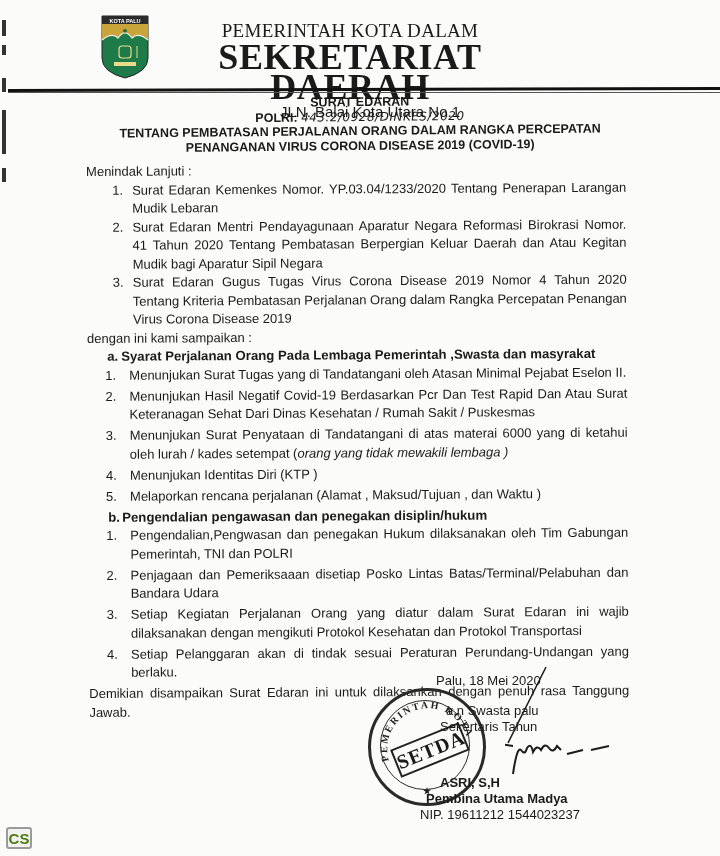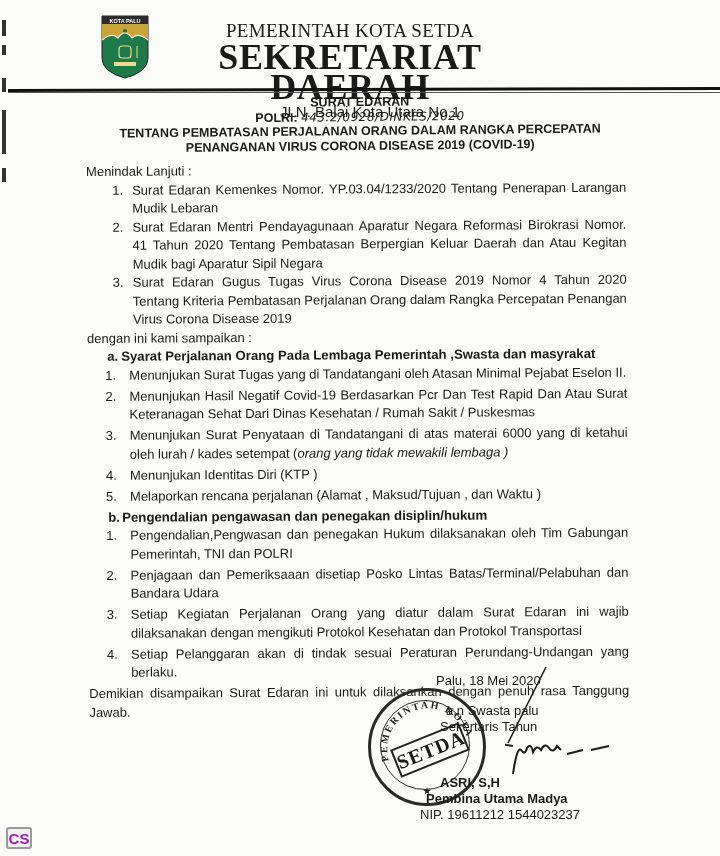--- a/index.html
+++ b/index.html
@@ -30,21 +30,21 @@
   .close{text-align:justify;}
   .sign{position:absolute;left:420px;top:672px;width:210px;font-size:13px;line-height:17px;}
   .sign .r{position:absolute;white-space:nowrap;}
   .stamp{position:absolute;left:368px;top:688px;width:112px;height:112px;border:3px solid #2a2a2a;border-radius:50%;}
   .stamp:after{content:"";position:absolute;left:9px;top:9px;width:88px;height:88px;border:1.5px solid #2a2a2a;border-radius:50%;}
   .stamp .ring{position:absolute;left:0;top:0;width:112px;height:112px;font-family:"Liberation Serif",serif;font-weight:bold;font-size:10px;}
   .stamp .box{position:absolute;left:22px;top:44px;width:70px;height:26px;border:2px solid #222;transform:rotate(-22deg);
               font-family:"Liberation Serif",serif;font-weight:bold;font-size:20px;line-height:26px;text-align:center;letter-spacing:1px;}
   .sigline{position:absolute;left:505px;top:736px;}
   .footer{position:absolute;left:6px;top:826px;height:24px;display:flex;align-items:center;color:#8a8a8a;font-size:13px;}
-  .footer .cs{width:26px;height:22px;border:2px solid #9a9a9a;border-radius:3px;color:#a21caf;font-weight:bold;font-size:15px;
+  .footer .cs{width:26px;height:22px;border:2px solid #9a9a9a;border-radius:3px;color:#4d7c0f;font-weight:bold;font-size:15px;
               display:flex;align-items:center;justify-content:center;box-sizing:border-box;margin-right:-6px;background:#f2f2f2;}
 </style>
 </head>
 <body>
 
 <div class="edge">
   <span style="top:20px;height:16px;"></span>
   <span style="top:45px;height:10px;"></span>
   <span style="top:78px;height:14px;"></span>
   <span style="top:110px;height:44px;"></span>
@@ -57,21 +57,21 @@
   <text x="25" y="8.5" font-size="5.5" font-family="Liberation Sans, sans-serif" font-weight="bold" fill="#fff" text-anchor="middle">KOTA PALU</text>
   <path d="M2 10 H48 V26 Q38 18 32 24 Q25 14 18 24 Q12 18 2 26 Z" fill="#c9a43a"></path>
   <circle cx="25" cy="17" r="2" fill="#2d6a3a"></circle>
   <path d="M2 26 Q12 18 18 24 Q25 14 32 24 Q38 18 48 26" fill="none" stroke="#f2f2f2" stroke-width="1.2"></path>
   <rect x="19" y="32" width="12" height="12" rx="3" fill="none" stroke="#eadb8a" stroke-width="1.2"></rect>
   <line x1="37" y1="32" x2="37" y2="44" stroke="#eadb8a" stroke-width="1"></line>
   <rect x="14" y="48" width="22" height="4" fill="#eadb8a"></rect>
 </svg>
 
 <div class="kop">
-  <div class="l1">PEMERINTAH KOTA SETDA</div>
+  <div class="l1">PEMERINTAH KOTA DALAM</div>
   <div class="l2">SEKRETARIAT DAERAH</div>
   <div class="l3">JLN. Balai Kota Utara No.1</div>
 </div>
 <div class="rule"></div>
 <div class="rule2"></div>
 
 <div class="title">
   <div>SURAT EDARAN</div>
   <div>
     <span>POLRI:</span>

